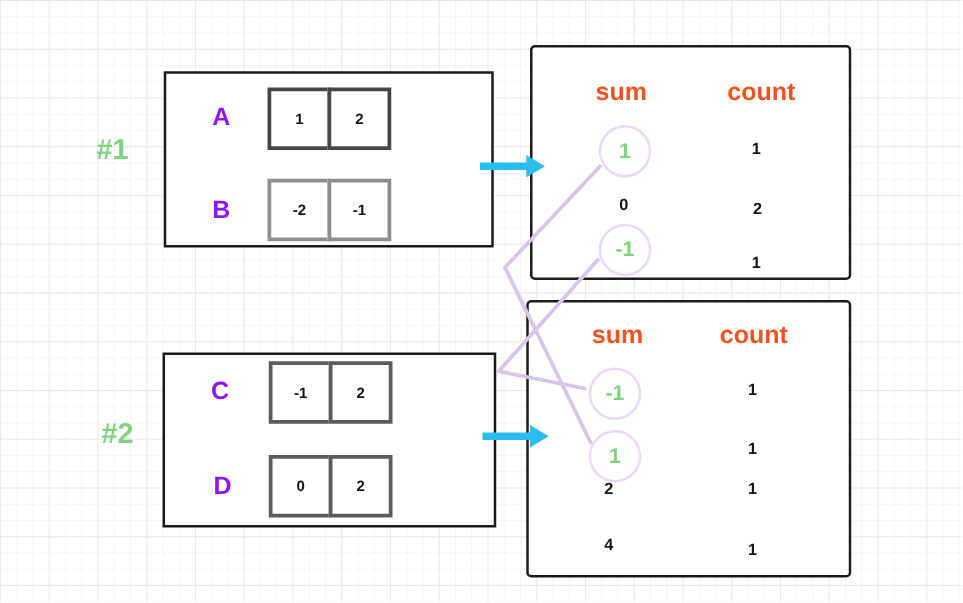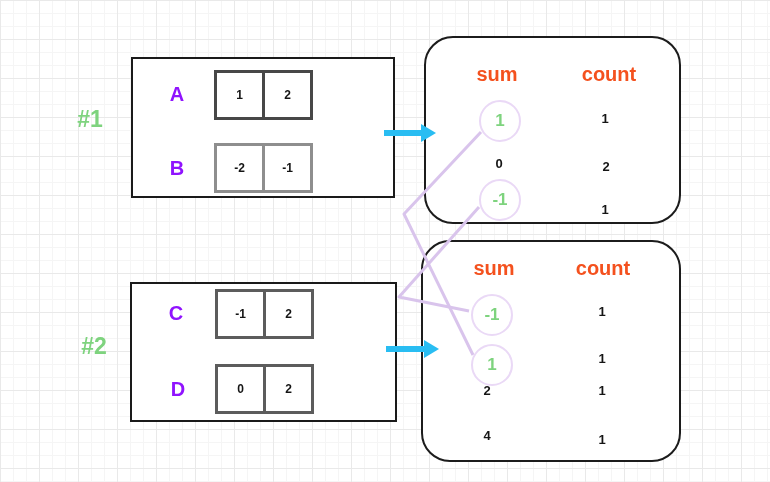--- a/index.html
+++ b/index.html
@@ -36,21 +36,21 @@
   .rowD{left:83px;top:80px;}
   .cell{width:51px;height:50px;box-sizing:border-box;display:flex;align-items:center;justify-content:center;
         font-size:12px;font-weight:700;color:#151515;background:#fff;}
   .rowA .cell{border:3px solid #474747;}
   .rowB .cell{border:3px solid #8e8e8e;}
   .rowC .cell{border:3px solid #5c5c5c;}
   .rowD .cell{border:3px solid #5c5c5c;}
   .cell + .cell{margin-left:-3px;}
 
   
-  .result-box{background:#ffffff;border:2px solid #1c1c1c;border-radius:29px;box-sizing:border-box;}
+  .result-box{background:#ffffff;border:2px solid #1c1c1c;border-radius:4px;box-sizing:border-box;}
   .rbox1{left:424px;top:36px;width:257px;height:188px;}
   .rbox2{left:421px;top:240px;width:260px;height:222px;}
   .tbl-hdr{font-size:20px;font-weight:700;color:#f4511e;line-height:22px;text-align:center;}
   .hdr-sum1{left:45px;top:25px;width:52px;}
   .hdr-count1{left:151px;top:25px;width:64px;}
   .hdr-sum2{left:45px;top:15px;width:52px;}
   .hdr-count2{left:148px;top:15px;width:64px;}
   .num{font-size:13px;font-weight:700;color:#151515;width:30px;line-height:16px;text-align:center;}
   .sum-circle{width:42px;height:42px;border:2px solid #ead9f6;border-radius:50%;box-sizing:border-box;
               display:flex;align-items:center;justify-content:center;

